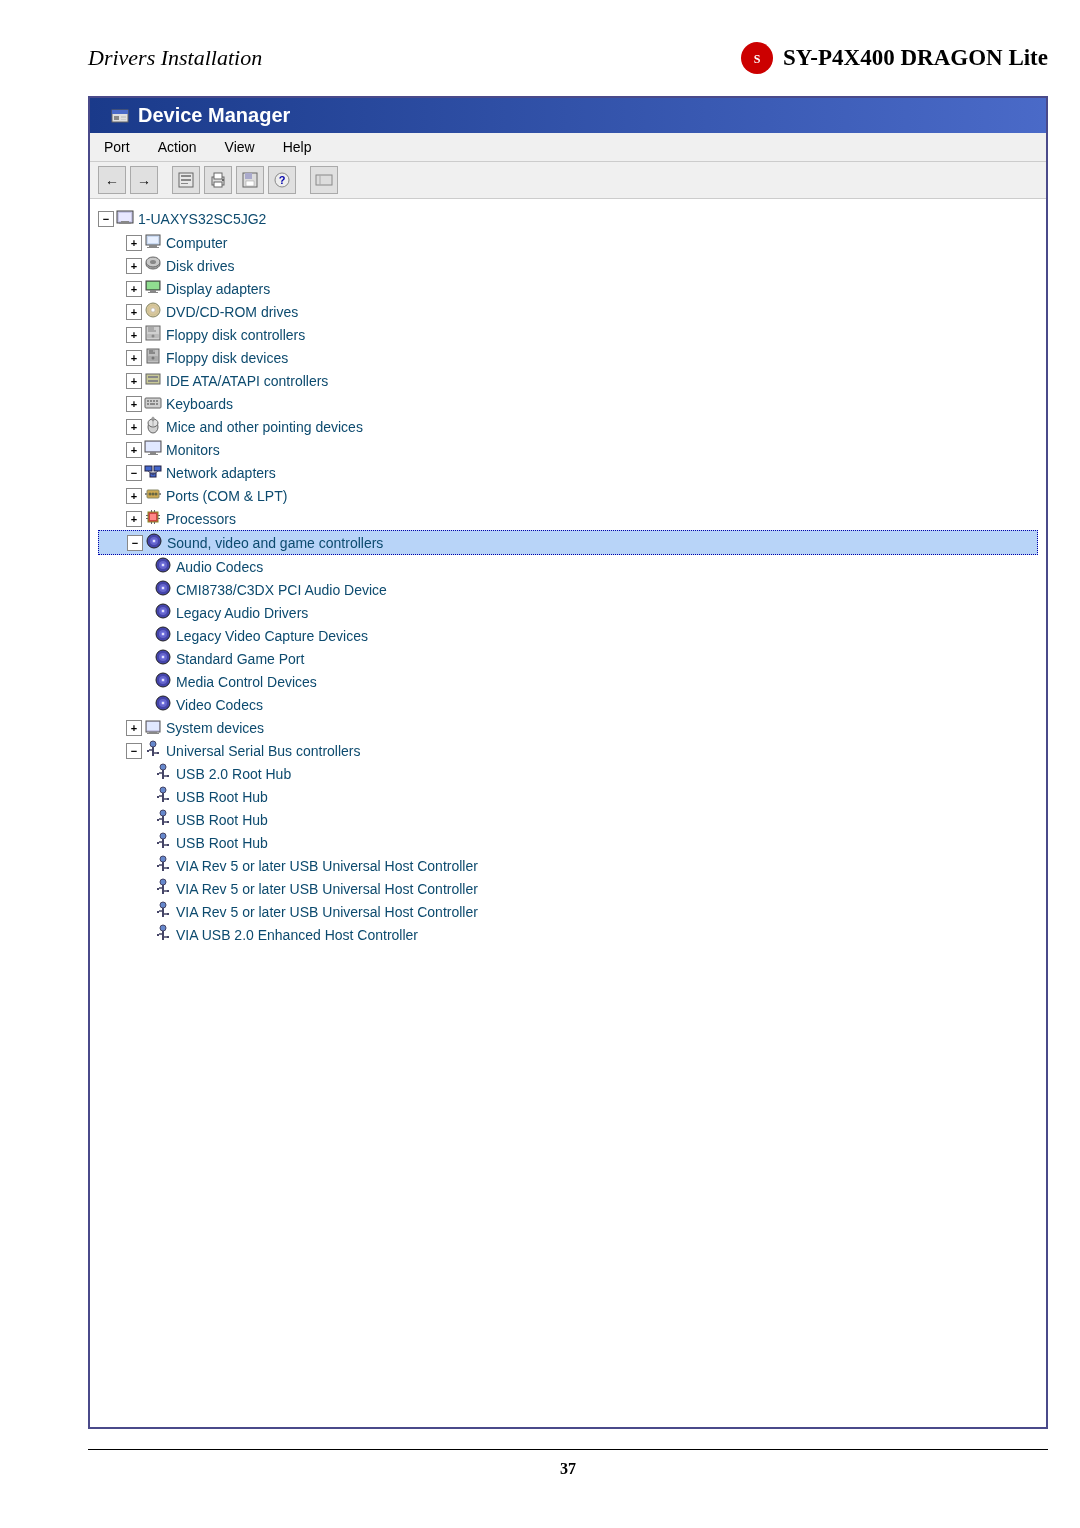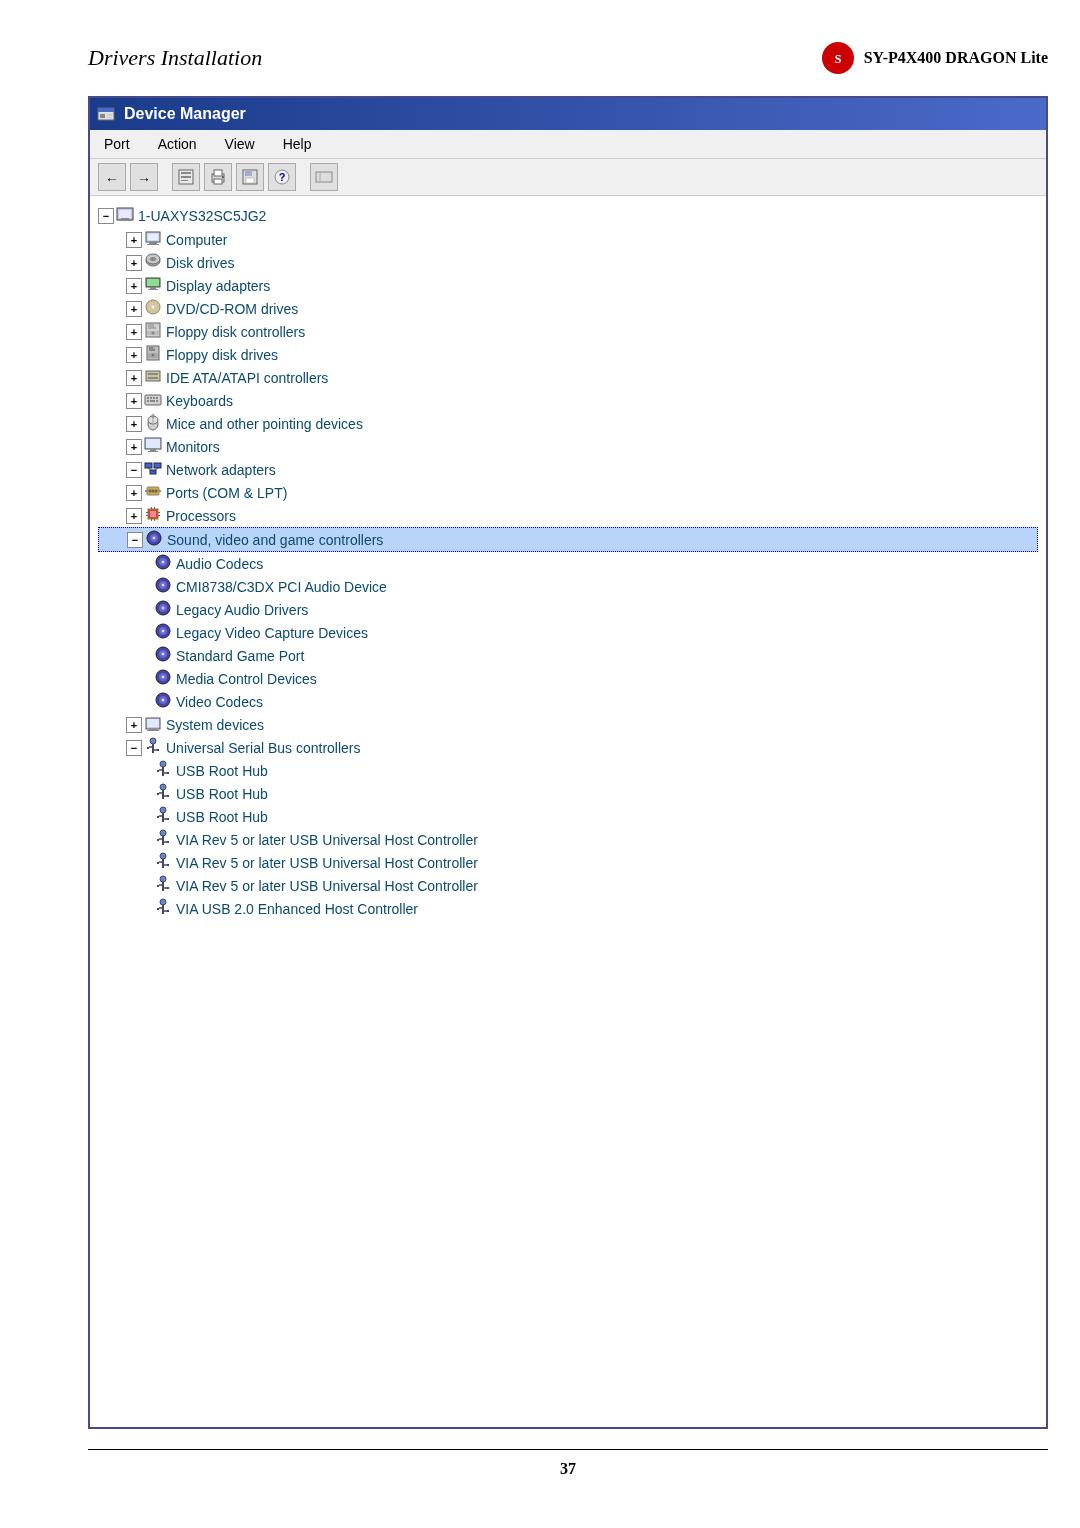--- a/index.html
+++ b/index.html
@@ -38,39 +38,39 @@
       align-items: center;
       gap: 8px;
     }
 
     .page-header-right .brand-icon {
       width: 36px;
       height: 36px;
     }
 
     .page-header-right .brand-title {
-      font-size: 16px;
+      font-size: 23px;
       font-weight: bold;
       color: #000;
     }
 
     .device-manager-window {
       border: 2px solid #4a4a8a;
       background: #fff;
       flex: 1;
     }
 
     .window-titlebar {
       background: linear-gradient(to right, #1a3a8a, #4a6ac8);
       color: #fff;
-      padding: 6px 6px;
+      padding: 6px 20px;
       display: flex;
       align-items: center;
       gap: 8px;
-      font-size: 16px;
+      font-size: 20px;
       font-weight: bold;
       font-family: Arial, sans-serif;
     }
 
     .titlebar-icon {
       width: 20px;
       height: 20px;
       display: flex;
       align-items: center;
       justify-content: center;
@@ -322,21 +322,21 @@
         <span style="width:16px;height:16px;border:1px solid #888;background:#fff;display:inline-flex;align-items:center;justify-content:center;font-size:11px;font-weight:bold;margin-right:2px;">+</span>
         <span style="margin-right:4px;">
           <svg width="18" height="18" viewBox="0 0 18 18">
             <rect x="3" y="2" width="12" height="14" fill="#c0c0c0" stroke="#666" stroke-width="1"></rect>
             <rect x="5" y="3" width="6" height="4" fill="#888"></rect>
             <rect x="9" y="3" width="2" height="2" fill="#aaa"></rect>
             <rect x="4" y="9" width="10" height="5" fill="#aaa" rx="1"></rect>
             <circle cx="9" cy="11" r="1.5" fill="#777"></circle>
           </svg>
         </span>
-        <span class="tree-label">Floppy disk drives</span>
+        <span class="tree-label">Floppy disk devices</span>
       </div>
 
       <div class="tree-item">
         <span style="width:28px;display:inline-block;"></span>
         <span style="width:16px;height:16px;border:1px solid #888;background:#fff;display:inline-flex;align-items:center;justify-content:center;font-size:11px;font-weight:bold;margin-right:2px;">+</span>
         <span style="margin-right:4px;">
           <svg width="18" height="18" viewBox="0 0 18 18">
             <rect x="2" y="4" width="14" height="10" fill="#c8c898" stroke="#666" stroke-width="1"></rect>
             <rect x="4" y="6" width="10" height="2" fill="#888"></rect>
             <rect x="4" y="10" width="10" height="2" fill="#888"></rect>
@@ -571,20 +571,34 @@
             <line x1="9" y1="7" x2="9" y2="16" stroke="#446" stroke-width="2"></line>
             <line x1="5" y1="10" x2="9" y2="10" stroke="#446" stroke-width="1.5"></line>
             <line x1="9" y1="13" x2="13" y2="13" stroke="#446" stroke-width="1.5"></line>
             <rect x="3" y="10" width="2" height="2" fill="#446"></rect>
             <rect x="13" y="12" width="2" height="2" fill="#446"></rect>
           </svg>
         </span>
         <span class="tree-label">Universal Serial Bus controllers</span>
       </div>
 
+      <div class="tree-item">
+        <span style="width:56px;display:inline-block;"></span>
+        <span style="margin-right:4px;">
+          <svg width="18" height="18" viewBox="0 0 18 18">
+            <circle cx="9" cy="4" r="3" fill="#6688cc" stroke="#446" stroke-width="1"></circle>
+            <line x1="9" y1="7" x2="9" y2="16" stroke="#446" stroke-width="2"></line>
+            <line x1="5" y1="10" x2="9" y2="10" stroke="#446" stroke-width="1.5"></line>
+            <line x1="9" y1="13" x2="13" y2="13" stroke="#446" stroke-width="1.5"></line>
+            <rect x="3" y="10" width="2" height="2" fill="#446"></rect>
+            <rect x="13" y="12" width="2" height="2" fill="#446"></rect>
+          </svg>
+        </span>
+        <span class="tree-label">USB 2.0 Root Hub</span>
+      </div>
 
       <div class="tree-item">
         <span style="width:56px;display:inline-block;"></span>
         <span style="margin-right:4px;">
           <svg width="18" height="18" viewBox="0 0 18 18">
             <circle cx="9" cy="4" r="3" fill="#6688cc" stroke="#446" stroke-width="1"></circle>
             <line x1="9" y1="7" x2="9" y2="16" stroke="#446" stroke-width="2"></line>
             <line x1="5" y1="10" x2="9" y2="10" stroke="#446" stroke-width="1.5"></line>
             <line x1="9" y1="13" x2="13" y2="13" stroke="#446" stroke-width="1.5"></line>
             <rect x="3" y="10" width="2" height="2" fill="#446"></rect>

